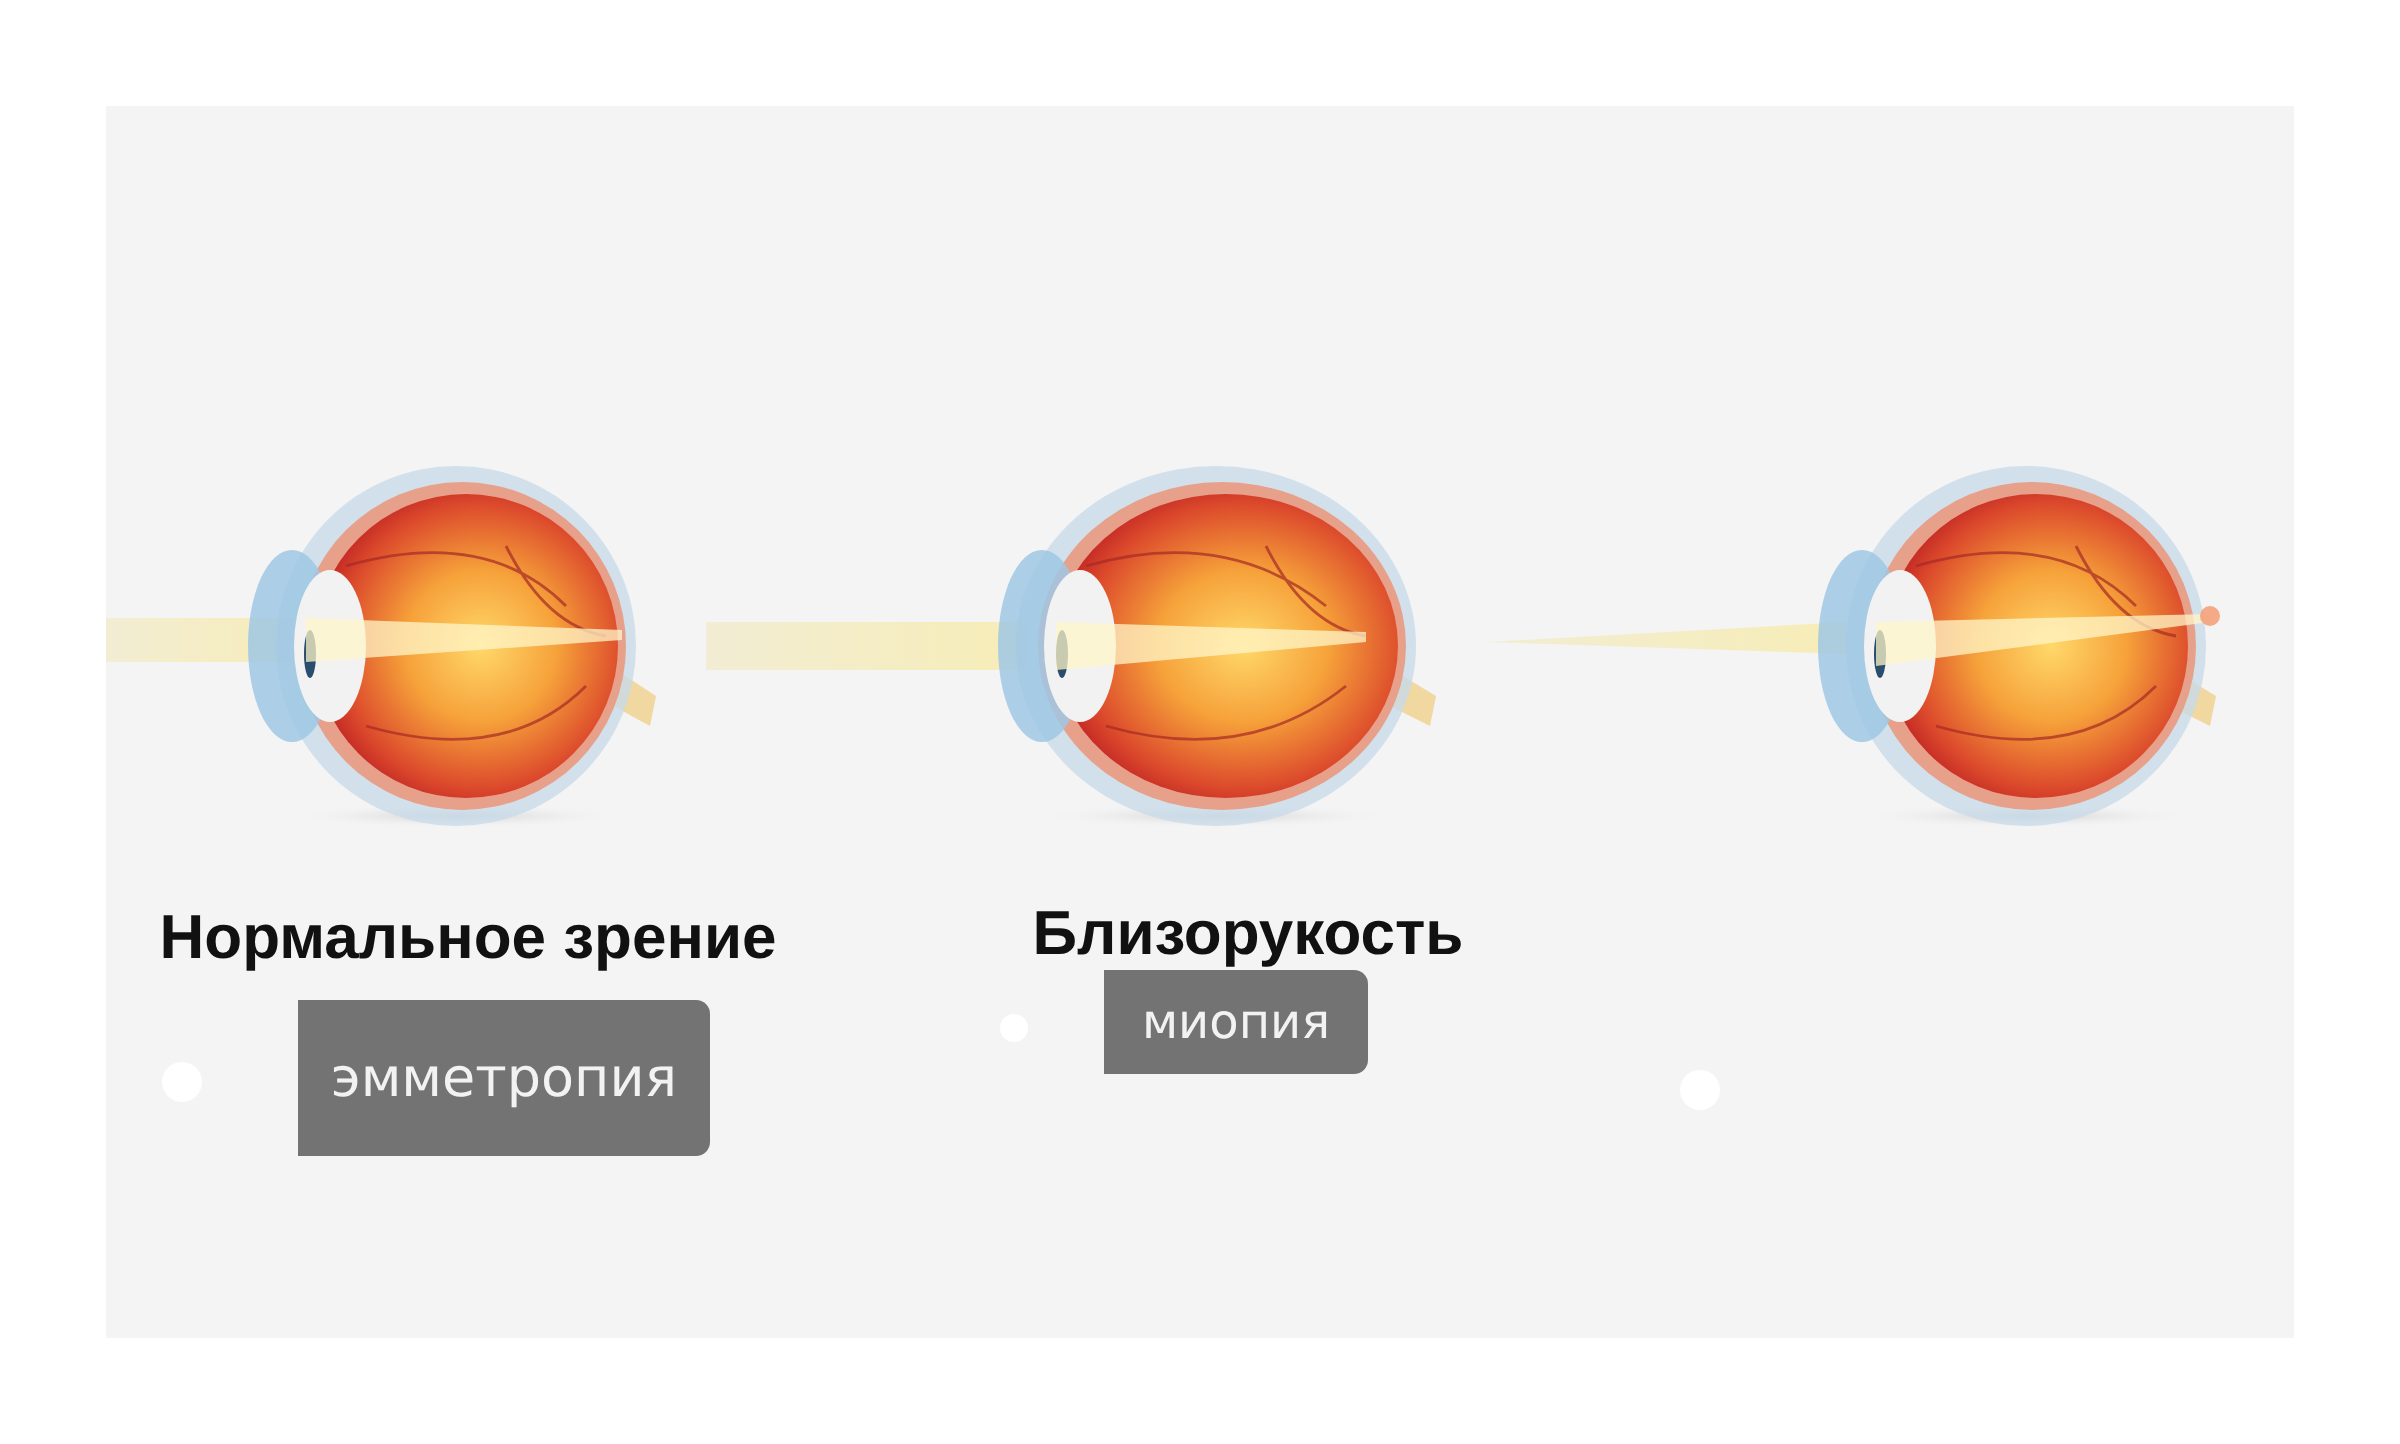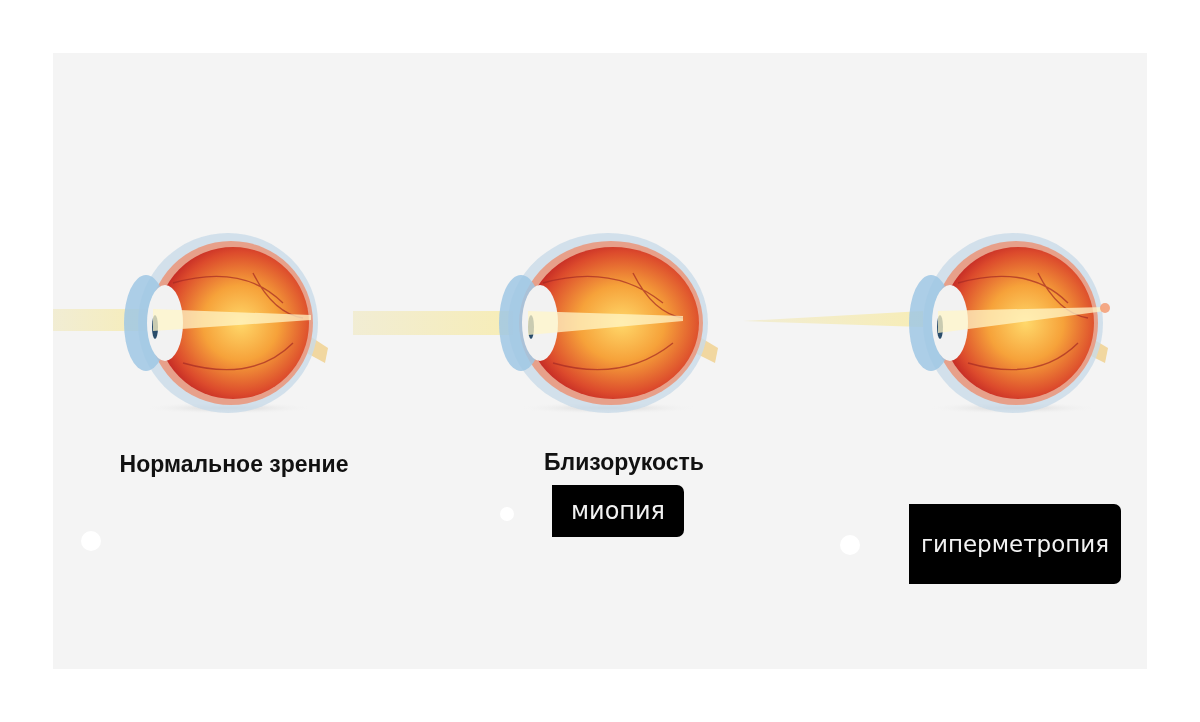--- a/index.html
+++ b/index.html
@@ -1,20 +1,20 @@
 <!DOCTYPE html>
 <html><head>
 <meta charset="utf-8">
 <style>
   html,body{margin:0;padding:0;background:#ffffff;}
   body{width:1200px;height:722px;position:relative;overflow:hidden;font-family:"Liberation Sans",sans-serif;}
   .panel{position:absolute;left:53px;top:53px;width:1094px;height:616px;background:#f4f4f4;}
   .eye{position:absolute;}
-  .title{position:absolute;font-family:"Liberation Sans",sans-serif;font-weight:bold;color:#111;font-size:23px;white-space:nowrap;transform:translateX(-50%);}
-  .tag{position:absolute;background:#000000;color:#f2f2f2;font-family:"DejaVu Sans",sans-serif;display:flex;align-items:center;justify-content:center;border-radius:0 7px 7px 0;}
+  .title{position:absolute;font-family:"Liberation Sans",sans-serif;font-weight:bold;color:#111;font-size:31px;white-space:nowrap;transform:translateX(-50%);}
+  .tag{position:absolute;background:#737373;color:#f2f2f2;font-family:"DejaVu Sans",sans-serif;display:flex;align-items:center;justify-content:center;border-radius:0 7px 7px 0;}
   .tag::before{content:"";position:absolute;left:-36px;top:0;border-top:solid transparent;border-bottom:solid transparent;border-right:36px solid #333333;border-top-width:inherit;border-bottom-width:inherit;}
   .dot{position:absolute;background:#ffffff;border-radius:50%;}
 </style>
 </head>
 <body>
 
 <svg width="0" height="0" style="position:absolute">
   <defs>
     <radialGradient id="globeGrad" cx="55%" cy="50%" r="55%">
       <stop offset="0%" stop-color="#ffd86a"></stop>
@@ -75,20 +75,20 @@
     <ellipse cx="217" cy="100" rx="18" ry="38" fill="#f2f2f2"></ellipse>
     <ellipse cx="207" cy="104" rx="3" ry="12" fill="#2a4d6b"></ellipse>
     <path d="M205 88 L372 84 L372 88 L205 110 Z" fill="#fff6c8" opacity="0.75"></path>
     <circle cx="372" cy="85" r="5" fill="#f39b73" opacity="0.85"></circle>
   </svg>
 
   <div class="title" style="left:181px;top:398px;">Нормальное зрение</div>
   <div class="title" style="left:555px;top:396px;margin-left:16px;">Близорукость</div>
 
   <div class="dot" style="left:28px;top:478px;width:20px;height:20px;"></div>
+  <div class="tag" style="left:96px;top:447px;width:206px;height:78px;font-size:27px;border-top-width:39px;border-bottom-width:39px;">эмметропия</div>
 
   <div class="dot" style="left:447px;top:454px;width:14px;height:14px;"></div>
   <div class="tag" style="left:499px;top:432px;width:132px;height:52px;font-size:24px;border-top-width:26px;border-bottom-width:26px;">миопия</div>
 
   <div class="dot" style="left:787px;top:482px;width:20px;height:20px;"></div>
-  <div class="tag" style="left:856px;top:451px;width:212px;height:80px;font-size:23px;border-top-width:40px;border-bottom-width:40px;">гиперметропия</div>
 
 </div>
 
 </body></html>

